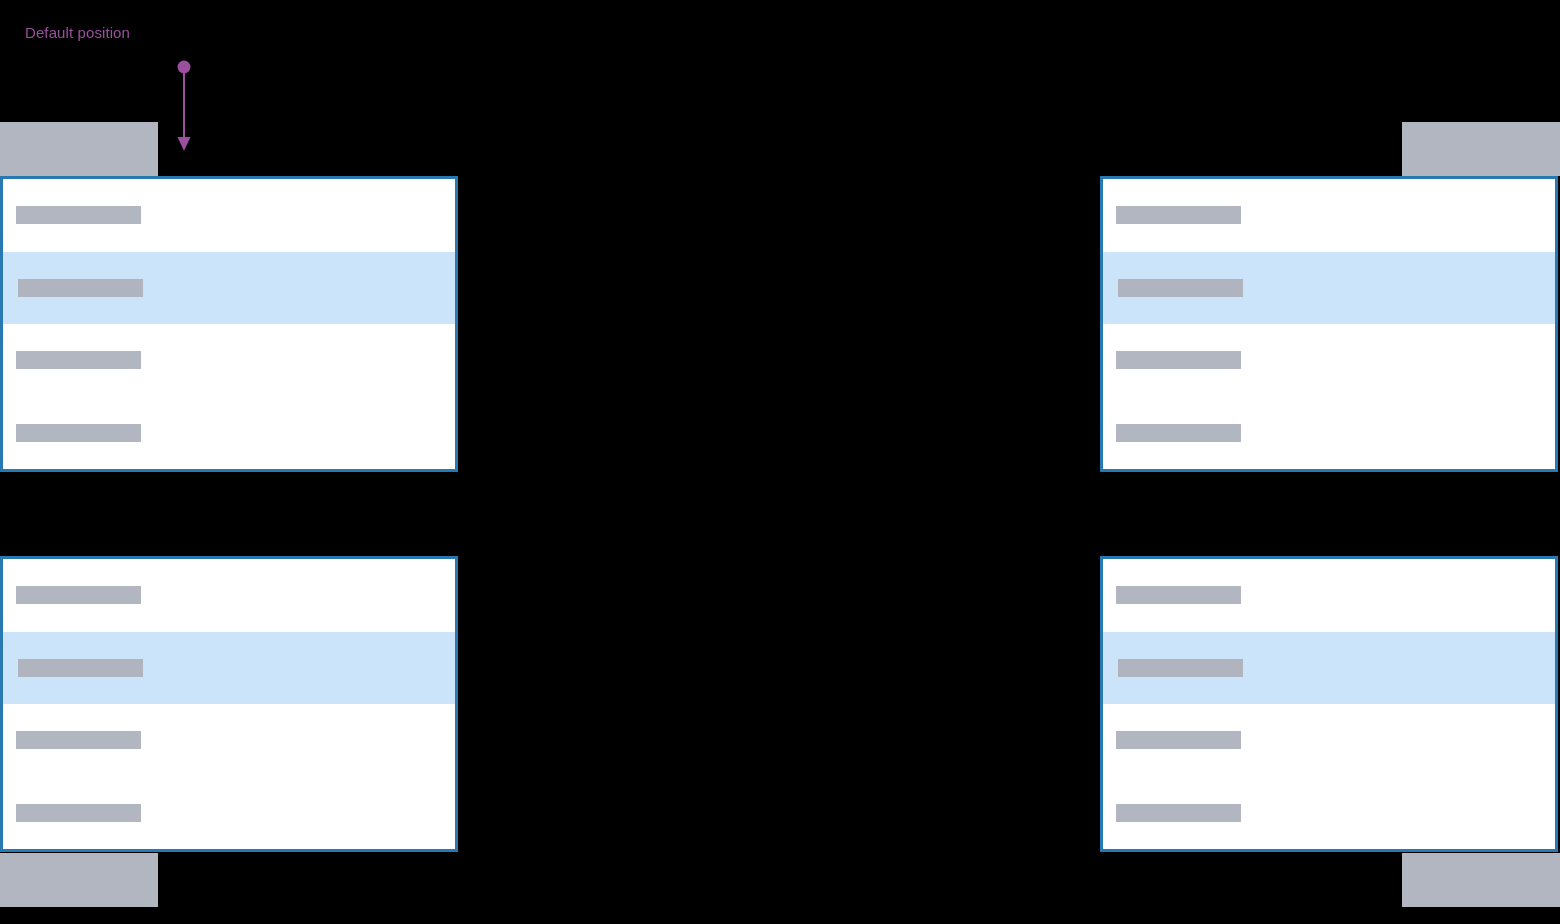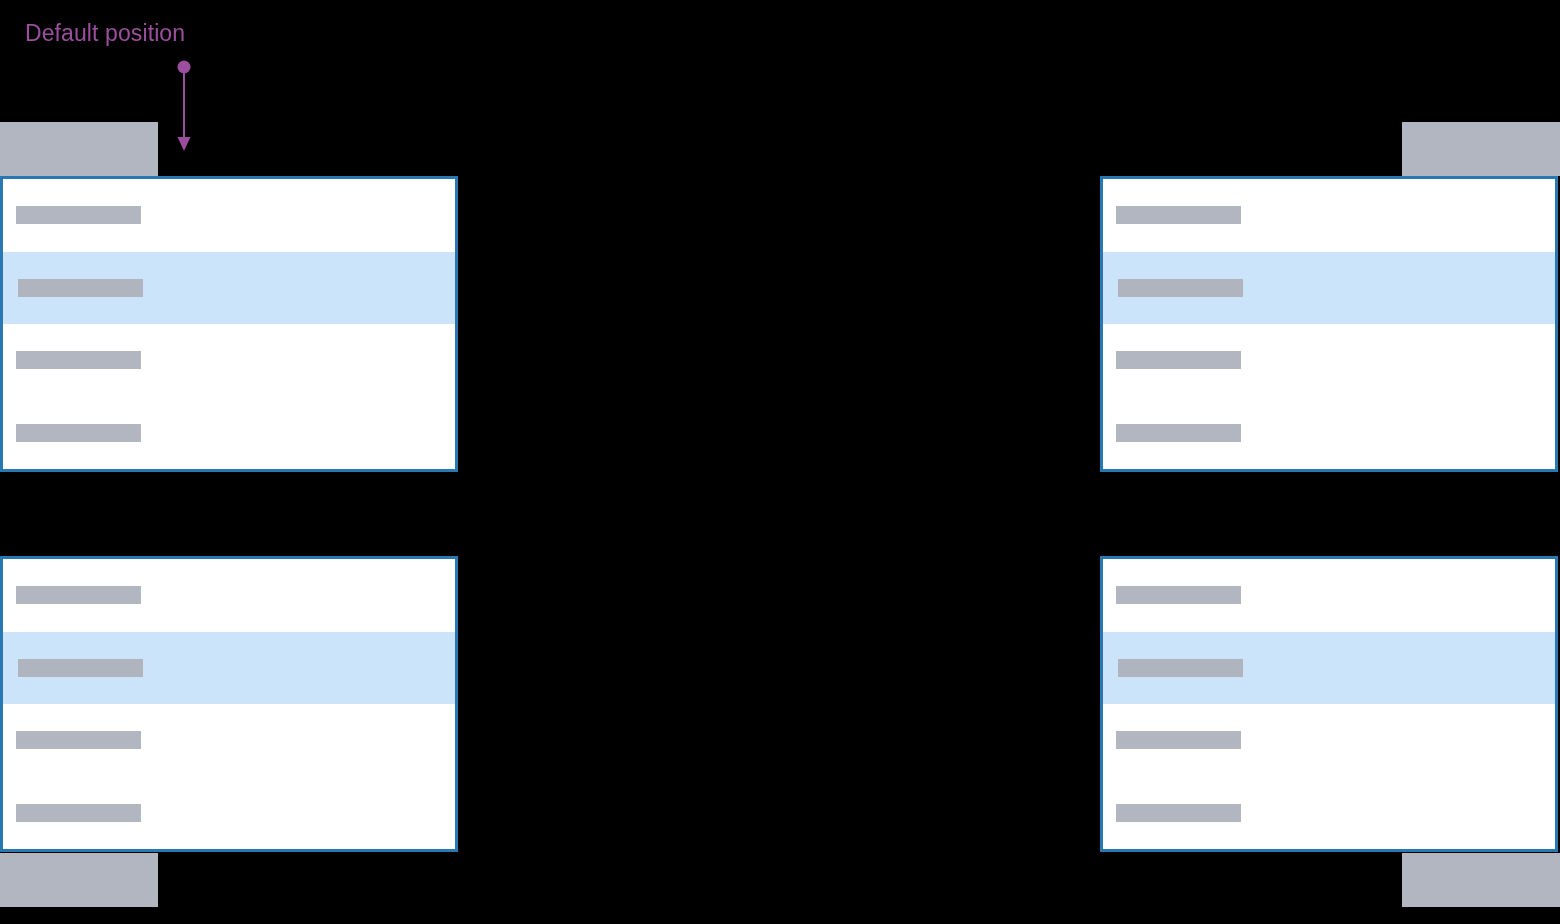--- a/index.html
+++ b/index.html
@@ -18,21 +18,21 @@
     height: 924px;
     background: #000000;
     overflow: hidden;
   }
 
   
   .annotation-label {
     position: absolute;
     left: 25px;
     top: 19px;
-    font-size: 23px;
+    font-size: 15px;
     line-height: 28px;
     color: #9c4f9e;
     white-space: nowrap;
     letter-spacing: 0.1px;
   }
   .annotation-arrow {
     position: absolute;
     left: 168px;
     top: 58px;
     width: 34px;

